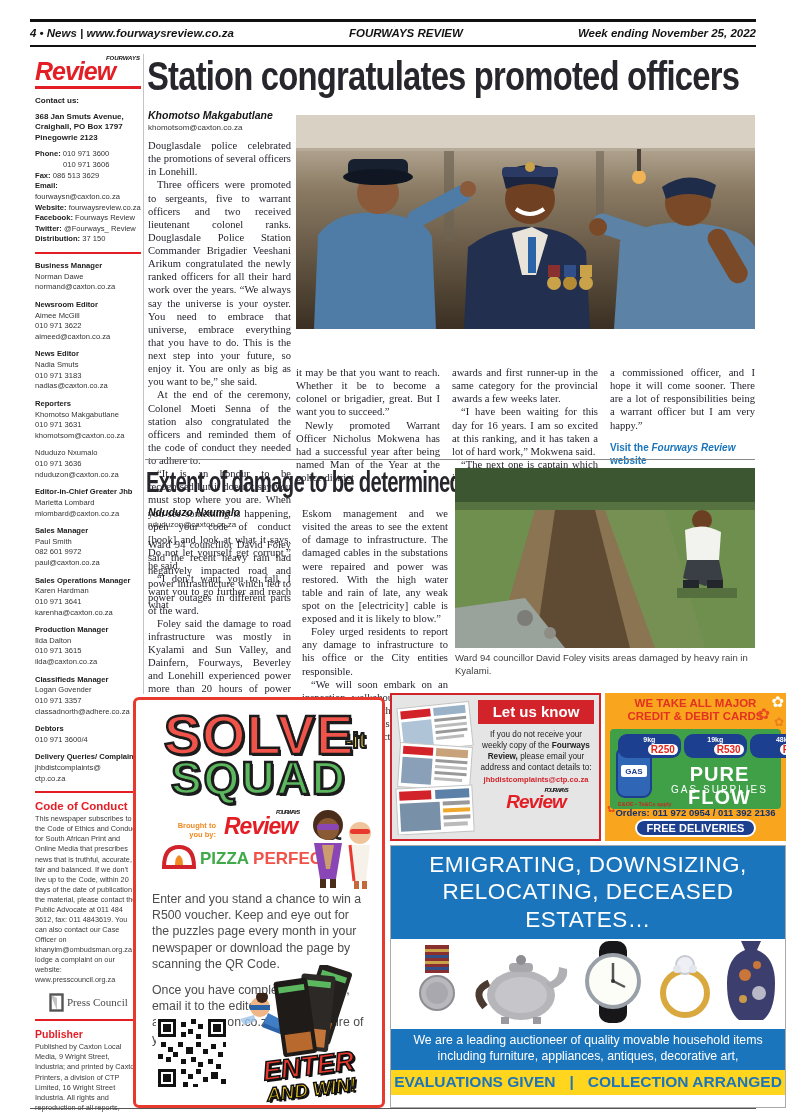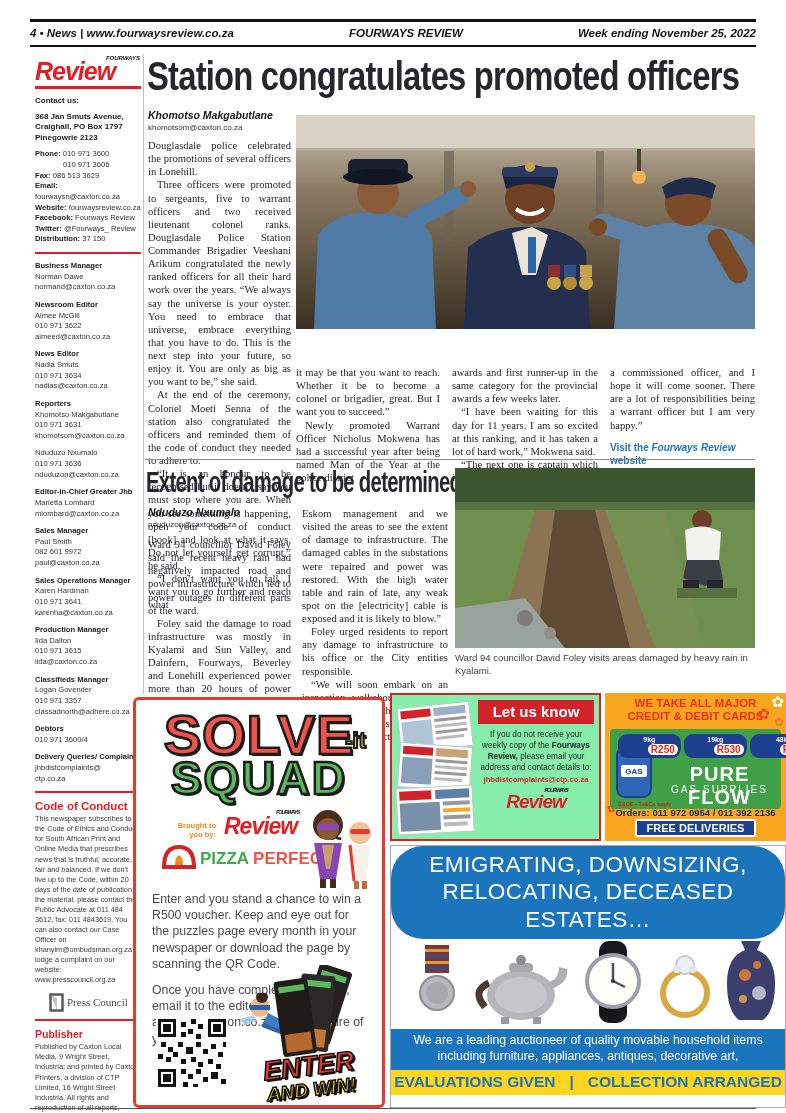--- a/index.html
+++ b/index.html
@@ -73,21 +73,21 @@
   .solve-p { margin:10px 16px 0; font-size:12.3px; color:#4d4d4d; line-height:1.32; }
   .solve-bottom { position:absolute; left:0; right:0; bottom:0; height:150px; }
   .qr { position:absolute; left:20px; bottom:16px; }
   .flyhero { position:absolute; left:102px; bottom:66px; }
   .vouchers { position:absolute; right:10px; bottom:48px; }
   .enterwin { position:absolute; right:26px; bottom:4px; transform:rotate(-7deg); text-align:center; }
   .enterwin .e1 { font-size:27px; font-weight:900; font-style:italic; color:#e8392e; -webkit-text-stroke:1.5px #111; text-shadow:2px 2px 0 #111;}
   .enterwin .e2 { font-size:19px; font-weight:900; font-style:italic; color:#ffd51e; -webkit-text-stroke:1.5px #111; margin-top:-3px; text-shadow:2px 2px 0 #111;}
 
   
-  .ad-know { position:absolute; left:390px; top:693px; width:211px; height:148px; border:2.5px solid #d2232a; background:#86efac; }
+  .ad-know { position:absolute; left:390px; top:693px; width:211px; height:148px; border:2.5px solid #d2232a; background:#e5e5e5; }
   .know-right { position:absolute; left:86px; right:5px; top:5px; bottom:4px; text-align:center; }
   .know-banner { background:#d2232a; color:#fff; font-weight:bold; font-size:15px; padding:3px 0 4px; }
   .know-body { font-size:8.2px; line-height:1.35; color:#222; margin-top:5px; }
   .know-mail { font-size:7.6px; font-weight:bold; color:#d2232a; margin-top:2px; }
   .know-rv { font-size:19px; margin-top:7px; }
   .papers { position:absolute; left:3px; top:6px; }
 
   
   .ad-gas { position:absolute; left:605px; top:693px; width:181px; height:148px; background:#f9a51d; overflow:hidden; }
   .gas-head { margin-top:4px; text-align:center; font-size:11.5px; font-weight:900; color:#e23222; line-height:1.12; letter-spacing:0; }
@@ -95,26 +95,26 @@
   .gas-green { position:absolute; left:5px; right:5px; top:36px; height:80px; background:#3fa047; border-radius:4px; }
   .cyl { position:absolute; left:4px; top:8px; }
   .pillrow { position:absolute; left:48px; right:3px; top:5px; display:flex; gap:3px; justify-content:center; }
   .pill { background:#1d3f8f; border-radius:9px; padding:2px 3px 3px; text-align:center; }
   .pill .sz { color:#fff; font-size:7px; font-weight:bold; }
   .pill .pr { background:#fff; border-radius:7px; color:#e8251d; font-weight:900; font-size:10px; padding:0 3px; margin-top:1px;margin-left:27px; }
   .pf-name { position:absolute; left:48px; right:0; top:34px; text-align:center; color:#fff; font-weight:900; font-size:20px; letter-spacing:1px; }
   .pf-sub { position:absolute; left:48px; right:0; top:55px; text-align:center; color:#fff; font-size:10px; letter-spacing:2px; }
   .pf-fine { position:absolute; left:8px; bottom:2px; color:#c52b1f; font-size:5.5px; font-weight:bold;}
   .gas-orders { position:absolute; left:0; right:0; bottom:23px; text-align:center; color:#15306d; font-weight:900; font-size:9.5px; }
-  .gas-free { position:absolute; left:30px; right:30px; bottom:4px; background:#1d3f8f; border:2px solid #fff; border-radius:2px;
+  .gas-free { position:absolute; left:30px; right:30px; bottom:4px; background:#1d3f8f; border:2px solid #fff; border-radius:9px;
               color:#fff; font-weight:900; font-size:11px; text-align:center; padding:1px 0; }
 
   
   .ad-auc { position:absolute; left:390px; top:845px; width:396px; height:263px; border:1px solid #aaa; background:#fff; }
-  .auc-b1 { background:#1b75bc; color:#fff; text-align:center; font-size:22.5px; line-height:1.22; padding:5px 13px 6px; letter-spacing:0.5px;border-radius:32px; }
+  .auc-b1 { background:#1b75bc; color:#fff; text-align:center; font-size:22.5px; line-height:1.22; padding:5px 13px 6px; letter-spacing:0.5px; }
   .auc-items { height:86px; }
   .auc-b2 { background:#1b75bc; color:#fff; text-align:center; font-size:12.3px; line-height:1.28; padding:4px 0 5px; }
   .auc-b3 { background:#ffd51e; color:#1b75bc; font-weight:bold; font-size:15.5px; text-align:center; padding:3px 0 4px; }
   .auc-b3 .sep { margin:0 14px; }
   .auc-foot { display:flex; align-items:center; justify-content:space-between; padding:8px 10px 0 14px; }
 </style>
 </head>
 <body>
 
 <div class="page">
@@ -151,21 +151,21 @@
       </div>
     <div class="sb-staff">
         <div class="r">Newsroom Editor</div>
         <div>Aimee McGill</div>
         <div>010 971 3622</div>
         <div>aimeed@caxton.co.za</div>
       </div>
     <div class="sb-staff">
         <div class="r">News Editor</div>
         <div>Nadia Smuts</div>
-        <div>010 971 3634</div>
+        <div>010 971 3183</div>
         <div>nadias@caxton.co.za</div>
       </div>
     <div class="sb-staff">
         <div class="r">Reporters</div>
         <div>Khomotso Makgabutlane</div>
         <div>010 971 3631</div>
         <div>khomotsom@caxton.co.za</div>
       </div>
     <div class="sb-staff">
         <div class="r"></div>
@@ -291,21 +291,21 @@
       <rect x="408" y="120" width="20" height="60" rx="10" transform="rotate(-30 408 120)" fill="#7a4a28"></rect>
     </svg>
   </div>
 
   <div class="abs news" style="left:296px; top:366px; width:144px;">
     <p>it may be that you want to reach. Whether it be to become a colonel or brigadier, great. But I want you to succeed.”</p>
     <p>Newly promoted Warrant Officer Nicholus Mokwena has had a successful year after being named Man of the Year at the police district</p>
   </div>
   <div class="abs news" style="left:452px; top:366px; width:146px;">
     <p>awards and first runner-up in the same category for the provincial awards a few weeks later.</p>
-    <p>“I have been waiting for this day for 11 years. I am so excited at this ranking, and it has taken a lot of hard work,” Mokwena said.</p>
+    <p>“I have been waiting for this day for 16 years. I am so excited at this ranking, and it has taken a lot of hard work,” Mokwena said.</p>
     <p>“The next one is captain which is</p>
   </div>
   <div class="abs news" style="left:610px; top:366px; width:145px;">
     <p>a commissioned officer, and I hope it will come sooner. There are a lot of responsibilities being a warrant officer but I am very happy.”</p>
     <div class="promo">
       <span>Visit the </span><i>Fourways Review</i><span> website www.fourwaysreview.co.za for more photos from the day.</span>
     </div>
   </div>
 
   <div class="divider2"></div>

